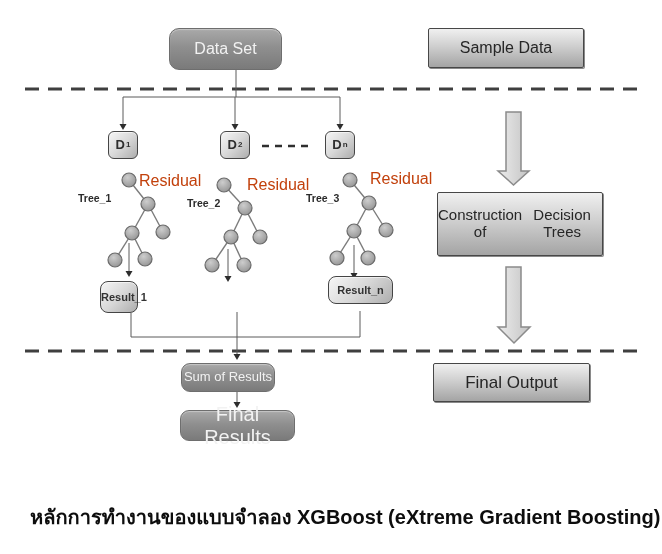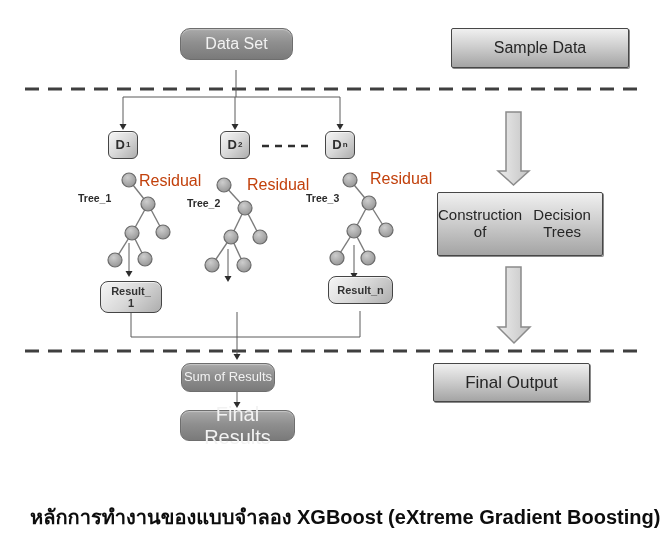--- a/index.html
+++ b/index.html
@@ -134,24 +134,24 @@
 
     <g>
       <line x1="237" y1="392" x2="237" y2="402" stroke="#5a5a5a" stroke-width="1"></line>
       <polygon points="233.5,402 240.5,402 237,408" fill="#2d2d2d"></polygon>
     </g>
 
     <path d="M506,112 L521,112 L521,171 L529,171 L513.5,185 L498,171 L506,171 Z" fill="url(#blockArrowGrad)" stroke="#8b8b8b" stroke-width="1.5"></path>
     <path d="M506,267 L521,267 L521,327 L530,327 L514,343 L498,327 L506,327 Z" fill="url(#blockArrowGrad)" stroke="#8b8b8b" stroke-width="1.5"></path>
   </svg>
 
-  <div class="abs nbox dark-node" style="left:180px;top:28px;width:113px;height:32px;font-size:16px;">
+  <div class="abs nbox dark-node" style="left:169px;top:28px;width:113px;height:42px;font-size:16px;">
     <span>Data Set</span>
   </div>
-  <div class="abs nbox light-panel" style="left:451px;top:28px;width:178px;height:40px;font-size:16px;">
+  <div class="abs nbox light-panel" style="left:428px;top:28px;width:156px;height:40px;font-size:16px;">
     <span>Sample Data</span>
   </div>
 
   <div class="abs nbox light-node d-box" style="left:108px;top:131px;width:30px;height:28px;">
     <span>D</span>
       <span class="d-sub">1</span>
   </div>
   <div class="abs nbox light-node d-box" style="left:220px;top:131px;width:30px;height:28px;">
     <span>D</span>
       <span class="d-sub">2</span>
@@ -161,21 +161,21 @@
       <span class="d-sub">n</span>
   </div>
 
   <div class="abs residual" style="left:139px;top:172px;">Residual</div>
   <div class="abs residual" style="left:247px;top:176px;">Residual</div>
   <div class="abs residual" style="left:370px;top:170px;">Residual</div>
   <div class="abs tree-tag" style="left:78px;top:192px;">Tree_1</div>
   <div class="abs tree-tag" style="left:187px;top:197px;">Tree_2</div>
   <div class="abs tree-tag" style="left:306px;top:192px;">Tree_3</div>
 
-  <div class="abs nbox light-node" style="left:100px;top:281px;width:62px;height:32px;flex-direction:column;">
+  <div class="abs nbox light-node" style="left:100px;top:281px;width:38px;height:32px;justify-content:space-between;">
     <div class="result-txt">Result_</div>
     <div class="result-txt">1</div>
   </div>
   <div class="abs nbox light-node" style="left:328px;top:276px;width:65px;height:28px;">
     <span class="result-txt">Result_n</span>
   </div>
 
   <div class="abs nbox dark-node" style="left:181px;top:363px;width:94px;height:29px;font-size:13px;border-radius:9px;">
     <span>Sum of Results</span>
   </div>

